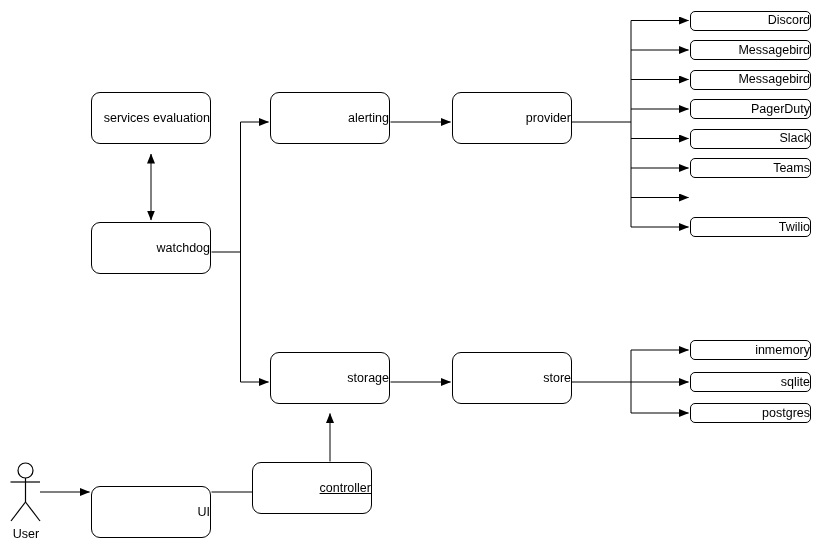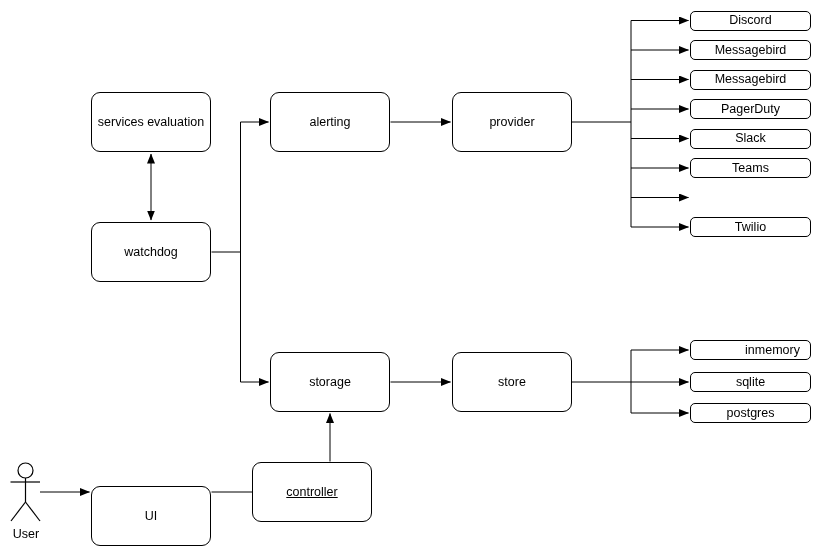--- a/index.html
+++ b/index.html
@@ -21,29 +21,29 @@
     left: 0; top: 0;
     width: 822px; height: 554px;
   }
   .node {
     position: absolute;
     box-sizing: border-box;
     background: #ffffff;
     border: 1px solid #000000;
     display: flex;
     align-items: center;
-    justify-content: center;
+    justify-content: flex-end;
     font-size: 12.5px;
     line-height: 1;
     white-space: nowrap;
     text-align: center;
   }
   .node.big {
     width: 120px;
-    height: 60px;
+    height: 52px;
     border-radius: 9px;
   }
   .node.small {
     width: 121px;
     height: 20px;
     border-radius: 5px;
   }
   .actor-label {
     position: absolute;
     left: 7px;

